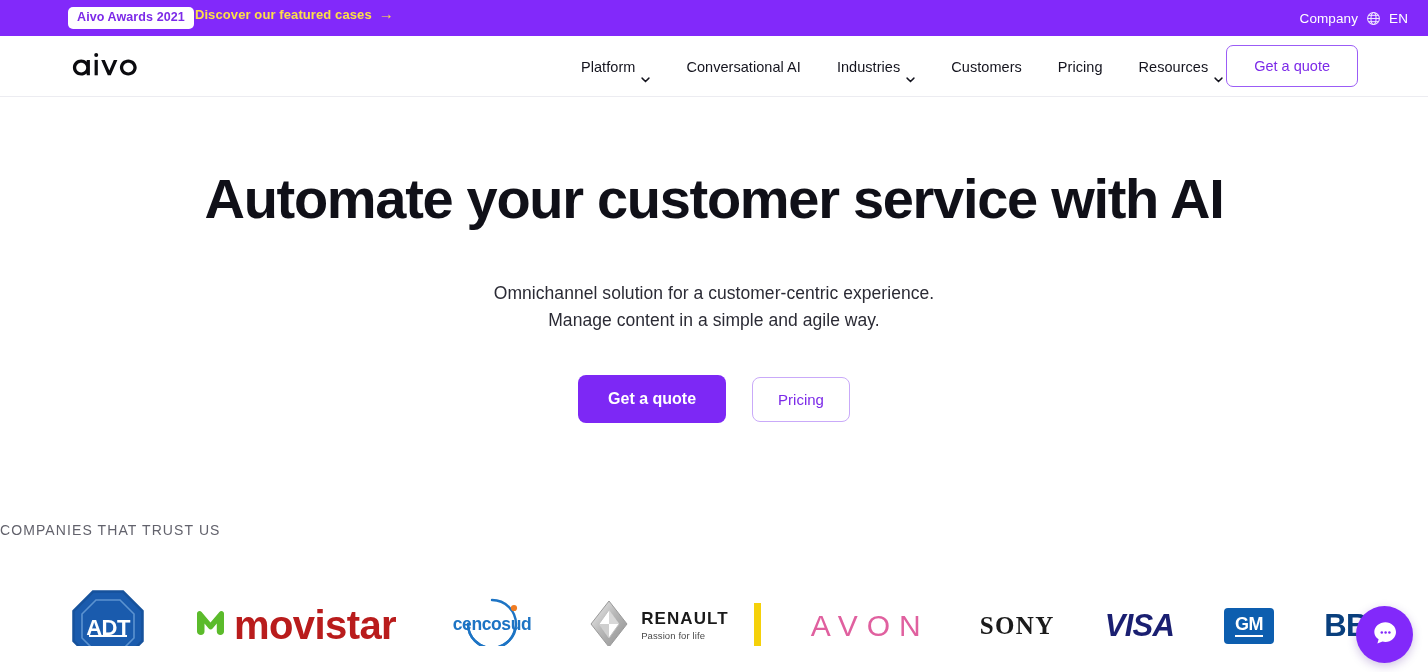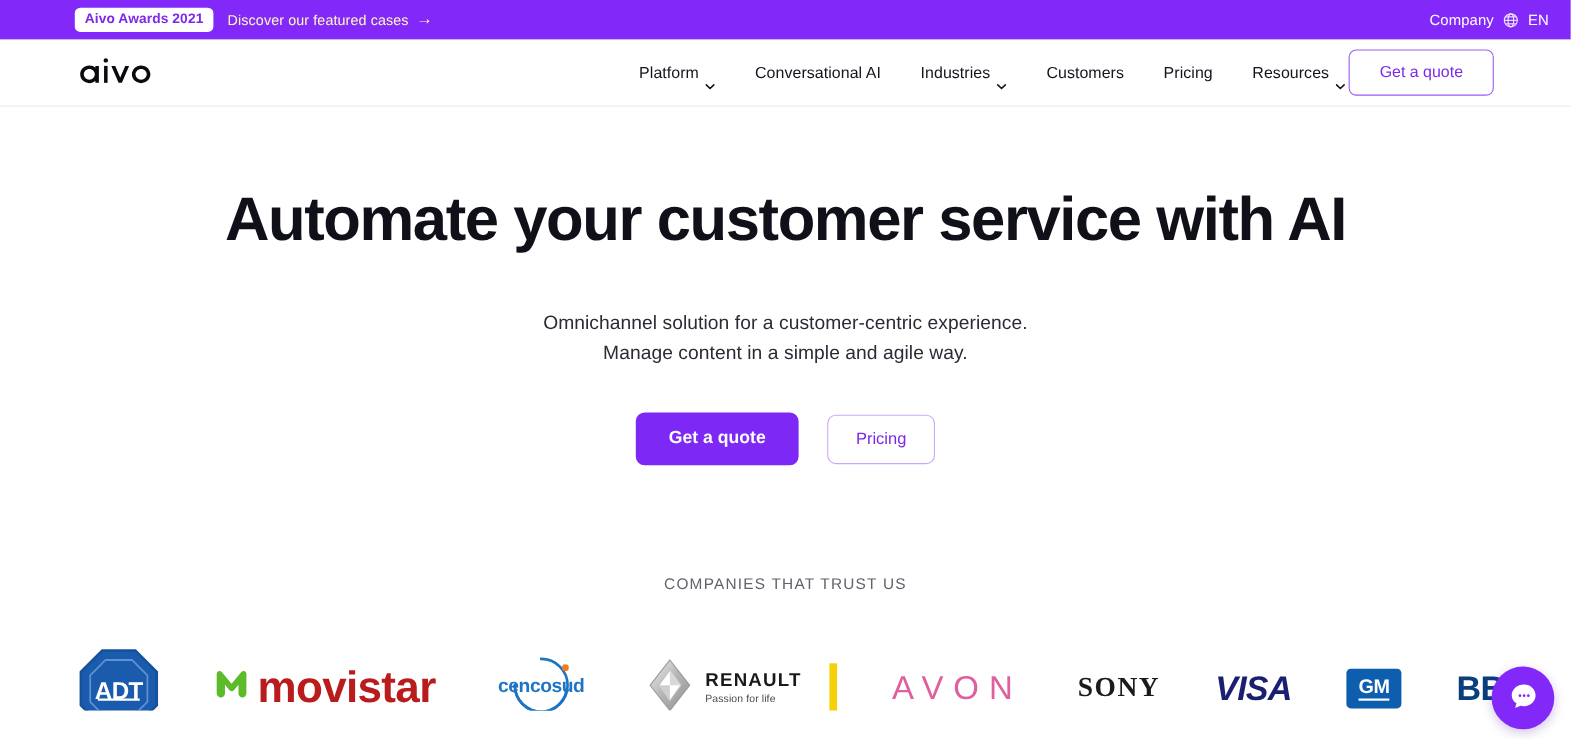--- a/index.html
+++ b/index.html
@@ -17,43 +17,44 @@
   .topbar {
     position: relative;
     height: 36px;
     background: #8229fa;
     display: flex;
     align-items: center;
     padding: 0 24px 0 68px;
   }
   .topbar-left {
     display: flex;
-    align-items: center;
-    gap: 13px;
+    align-items: flex-start;
+    gap: 1px;
   }
   .award-badge {
     background: #ffffff;
     color: #7c2ae8;
     font-size: 12.5px;
     font-weight: bold;
     border-radius: 5px;
     padding: 4px 9px 5px 9px;
     line-height: 1;
     letter-spacing: 0.1px;
     white-space: nowrap;
   }
   .topbar-link {
-    color: #fef9c3;
+    color: #fde047;
     font-size: 13px;
     letter-spacing: 0.1px;
     white-space: nowrap;
     display: flex;
     align-items: center;
     gap: 7px;
     text-decoration: none;
+    font-weight: bold;
   }
   .arrow-right {
     display: inline-block;
     font-size: 15px;
     line-height: 1;
     transform: translateY(-1px);
   }
   .topbar-right {
     position: absolute;
     right: 20px;
@@ -186,21 +187,21 @@
     font-family: inherit;
     padding: 13px 25px;
     margin-top: 2px;
     cursor: pointer;
     white-space: nowrap;
   }
 
   
   .trust-label {
     margin-top: 99px;
-    text-align: center;
+    text-align: left;
     font-size: 14px;
     letter-spacing: 1.1px;
     color: #62626c;
   }
   .logo-row {
     margin-top: 28px;
     display: flex;
     align-items: center;
     justify-content: space-between;
     padding: 0 60px 0 72px;

